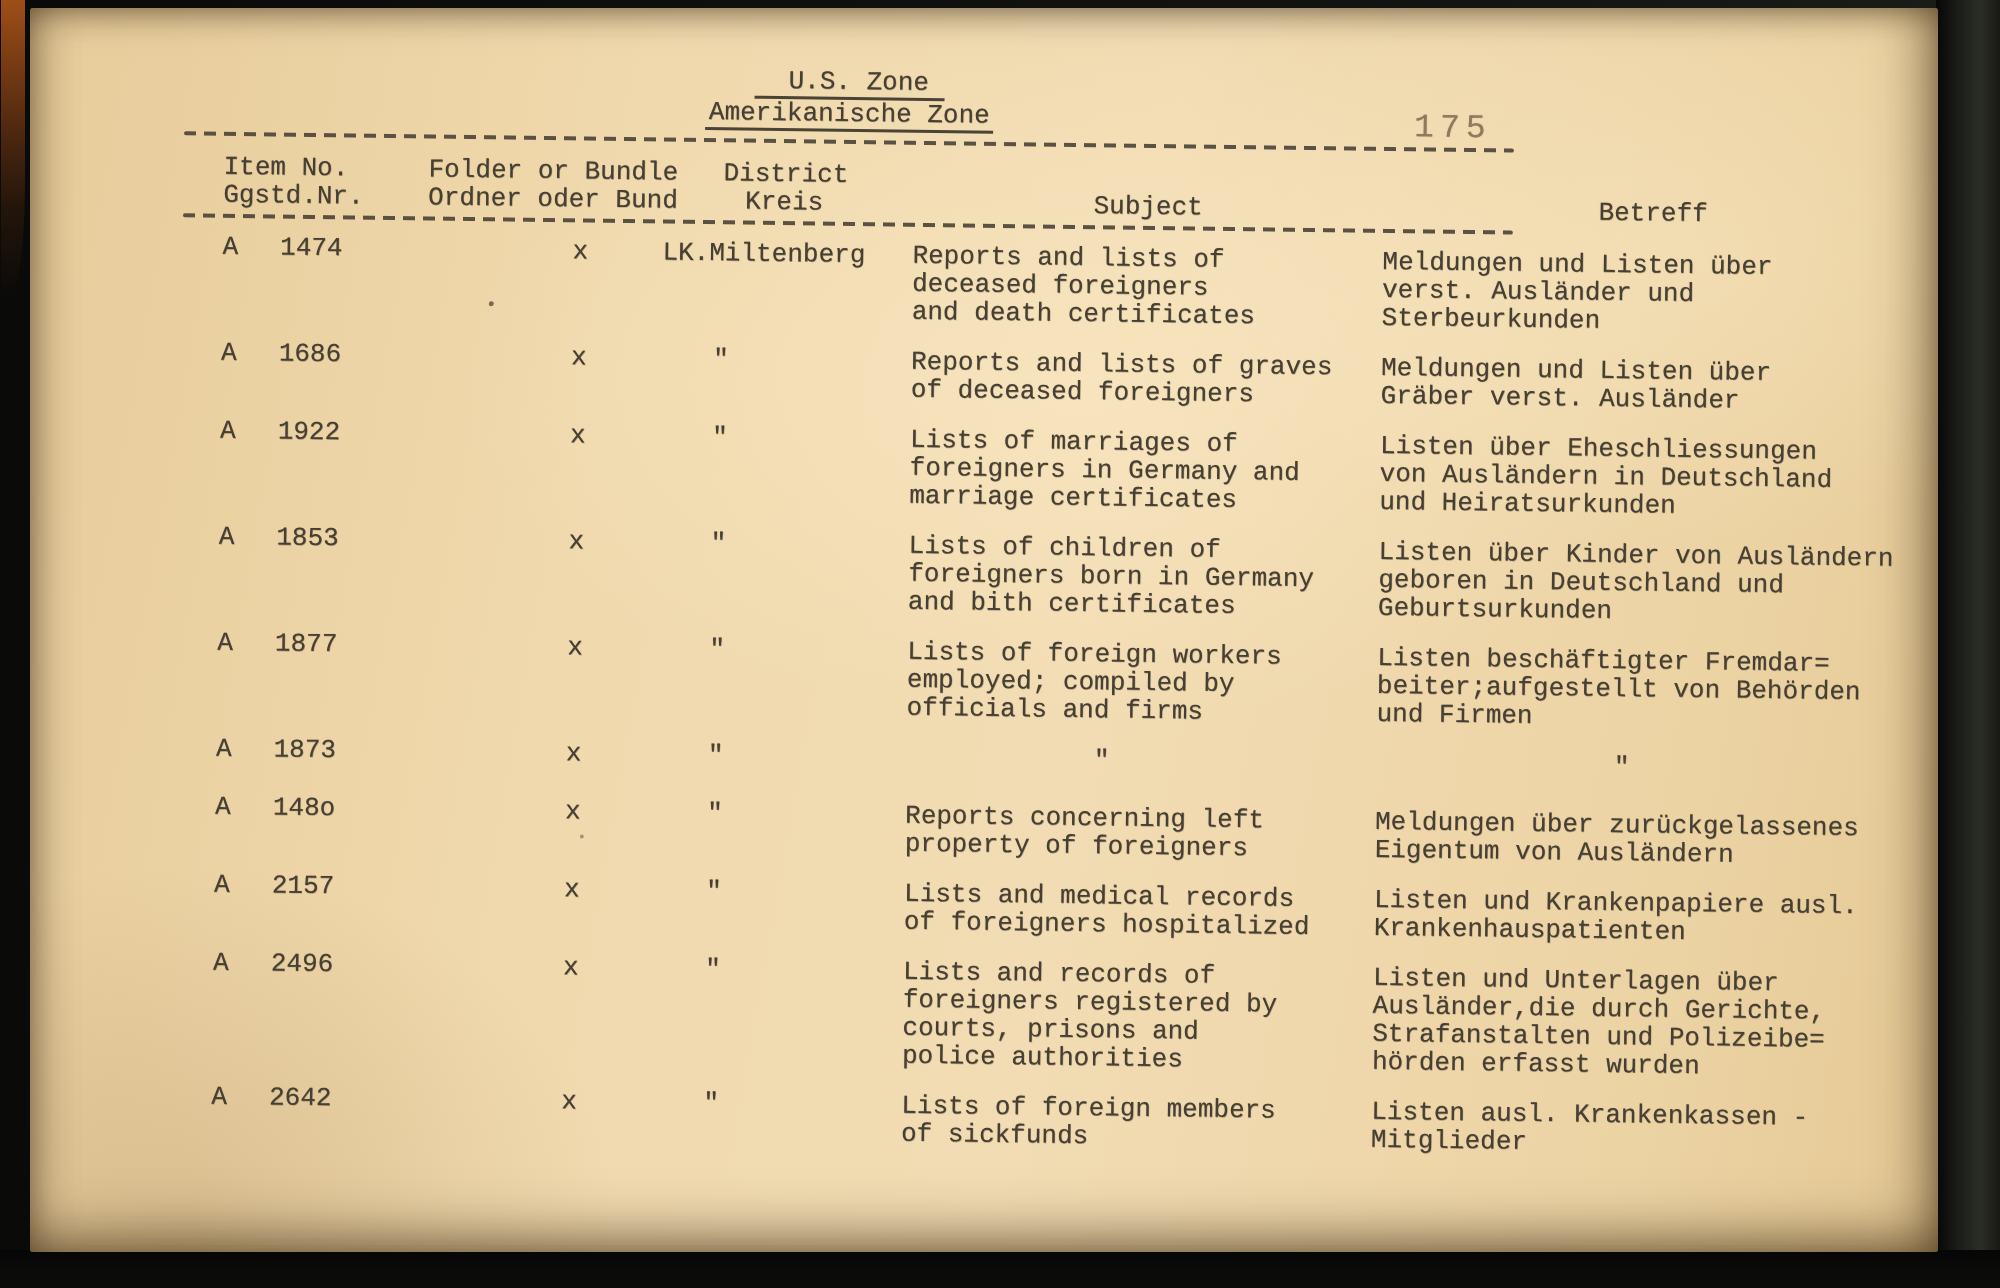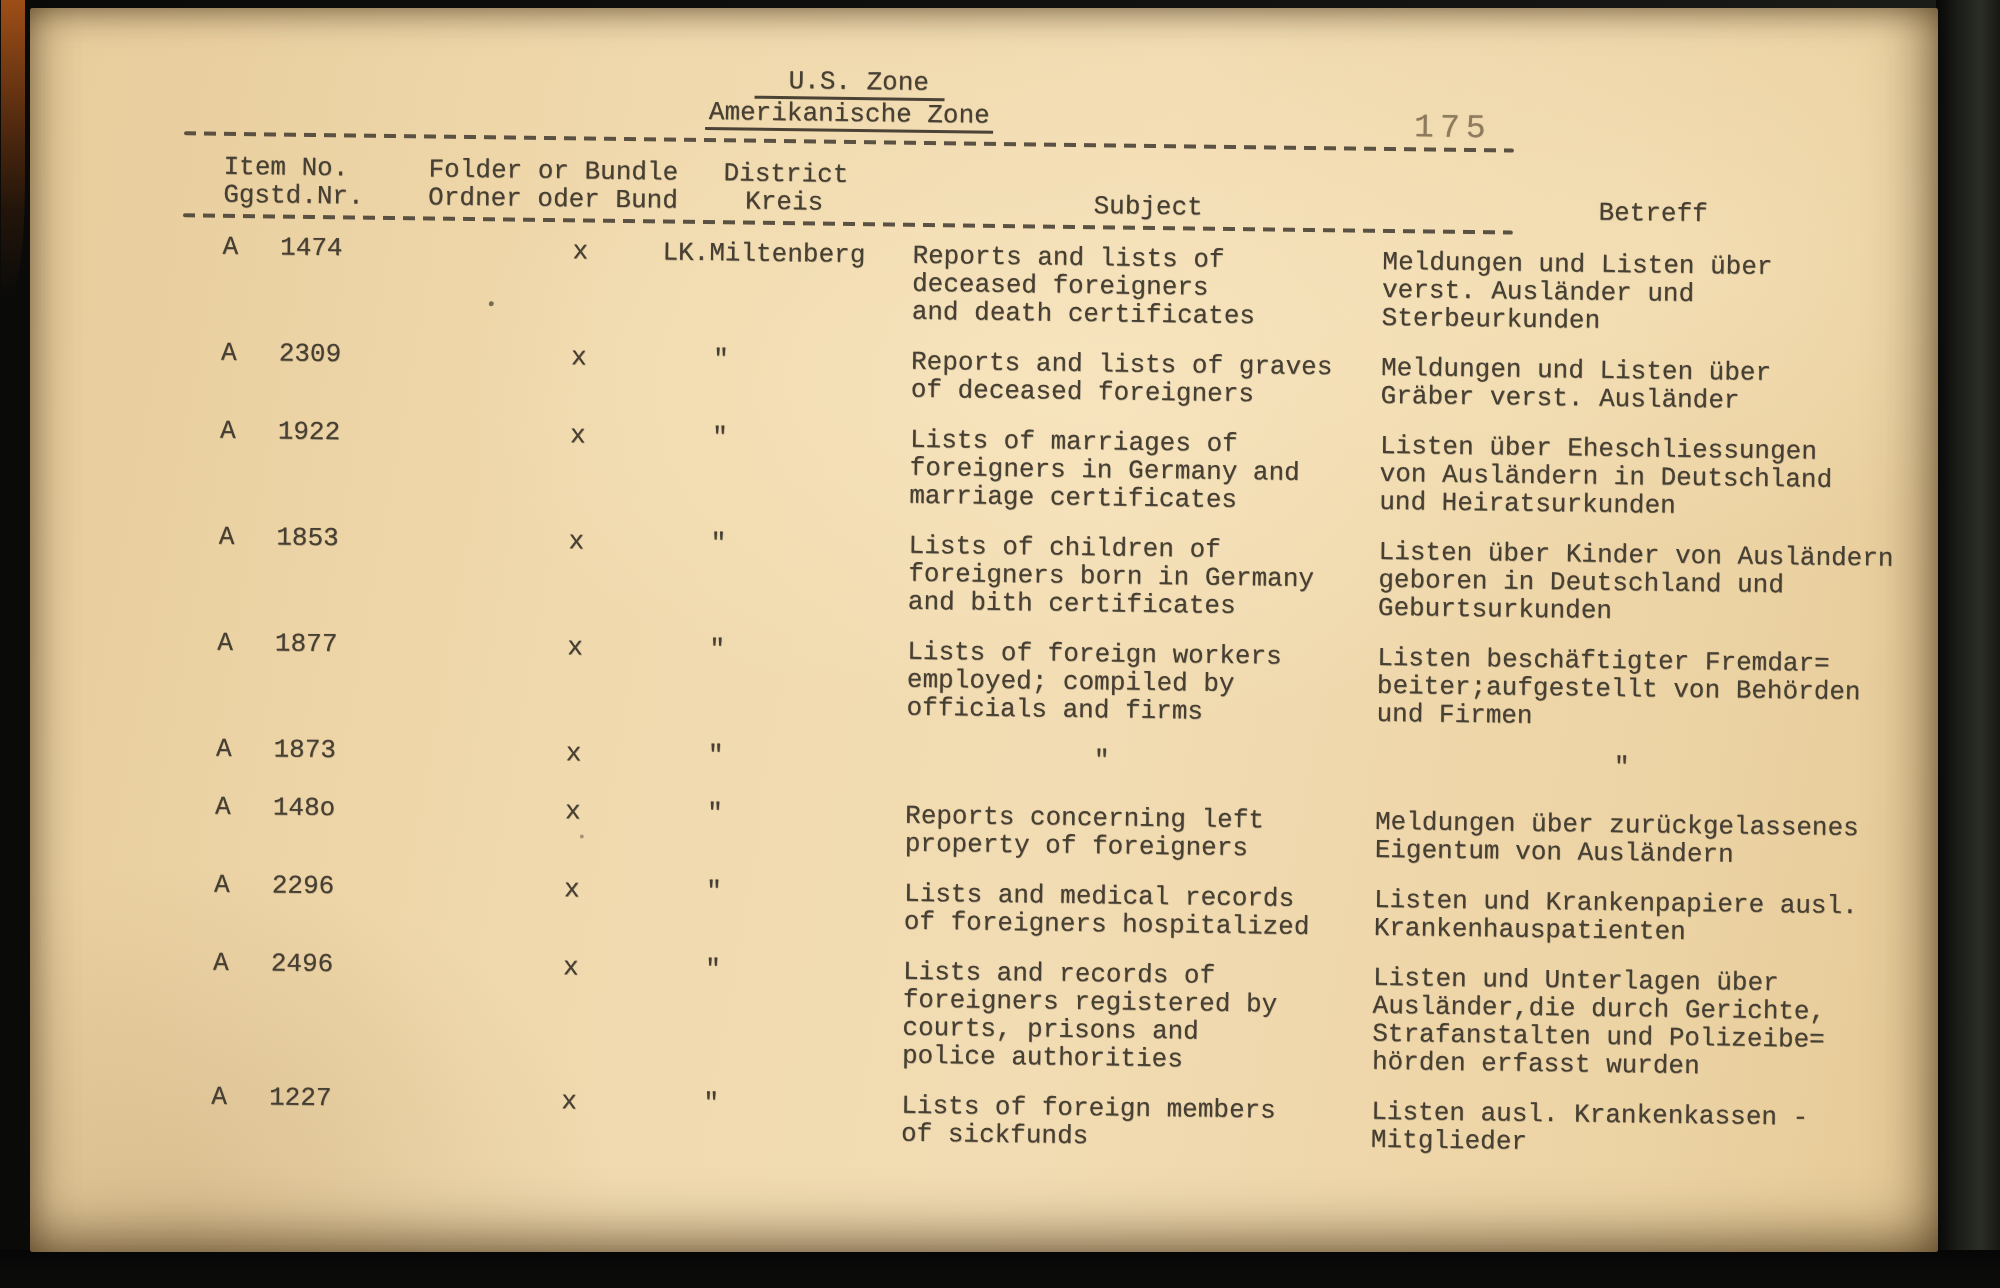--- a/index.html
+++ b/index.html
@@ -126,21 +126,21 @@
 deceased foreigners
 and death certificates</div>
     <div class="cell c-betreff">Meldungen und Listen über
 verst. Ausländer und
 Sterbeurkunden</div>
   </div>
 
   <div class="row">
     <div class="cell c-item">
       <span>A</span>
-      <span class="num">2309</span>
+      <span class="num">1686</span>
     </div>
     <div class="cell c-folder">x</div>
     <div class="cell c-district ditto">"</div>
     <div class="cell c-subject">Reports and lists of graves
 of deceased foreigners</div>
     <div class="cell c-betreff">Meldungen und Listen über
 Gräber verst. Ausländer</div>
   </div>
 
   <div class="row">
@@ -208,21 +208,21 @@
     <div class="cell c-district ditto">"</div>
     <div class="cell c-subject">Reports concerning left
 property of foreigners</div>
     <div class="cell c-betreff">Meldungen über zurückgelassenes
 Eigentum von Ausländern</div>
   </div>
 
   <div class="row">
     <div class="cell c-item">
       <span>A</span>
-      <span class="num">2296</span>
+      <span class="num">2157</span>
     </div>
     <div class="cell c-folder">x</div>
     <div class="cell c-district ditto">"</div>
     <div class="cell c-subject">Lists and medical records
 of foreigners hospitalized</div>
     <div class="cell c-betreff">Listen und Krankenpapiere ausl.
 Krankenhauspatienten</div>
   </div>
 
   <div class="row">
@@ -238,21 +238,21 @@
 police authorities</div>
     <div class="cell c-betreff">Listen und Unterlagen über
 Ausländer,die durch Gerichte,
 Strafanstalten und Polizeibe=
 hörden erfasst wurden</div>
   </div>
 
   <div class="row">
     <div class="cell c-item">
       <span>A</span>
-      <span class="num">1227</span>
+      <span class="num">2642</span>
     </div>
     <div class="cell c-folder">x</div>
     <div class="cell c-district ditto">"</div>
     <div class="cell c-subject">Lists of foreign members
 of sickfunds</div>
     <div class="cell c-betreff">Listen ausl. Krankenkassen -
 Mitglieder</div>
   </div>
 </div>
 

